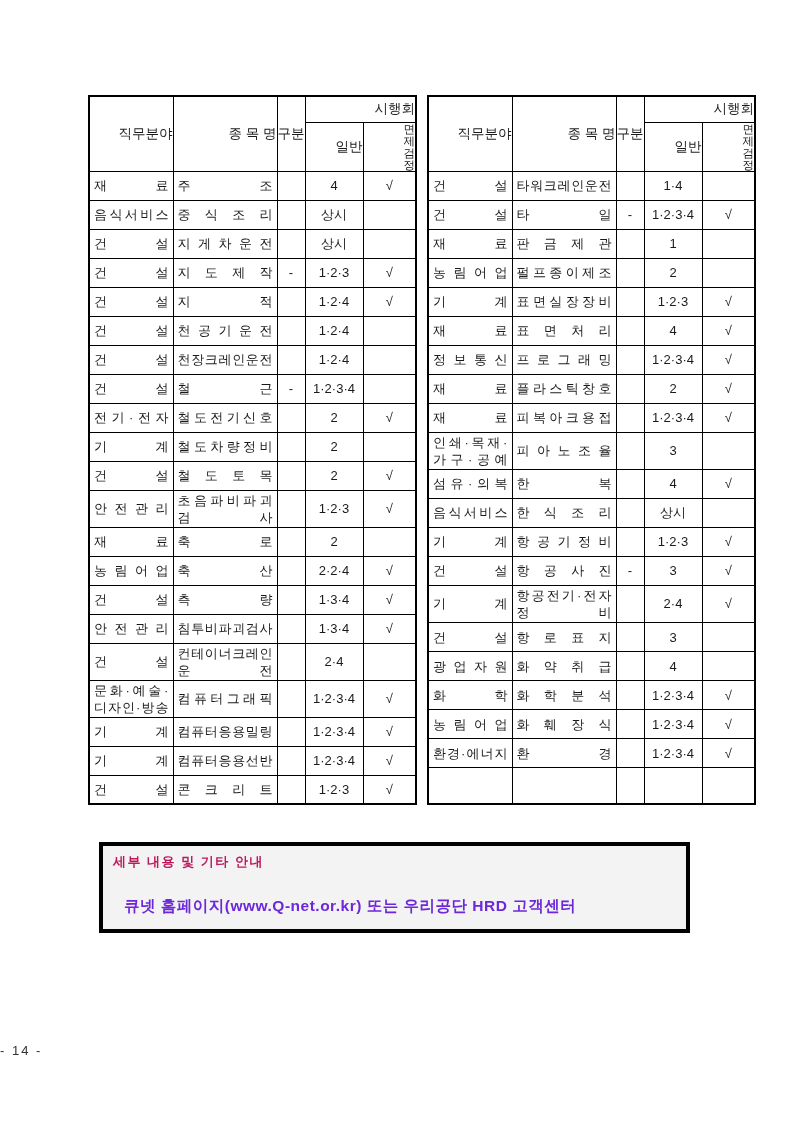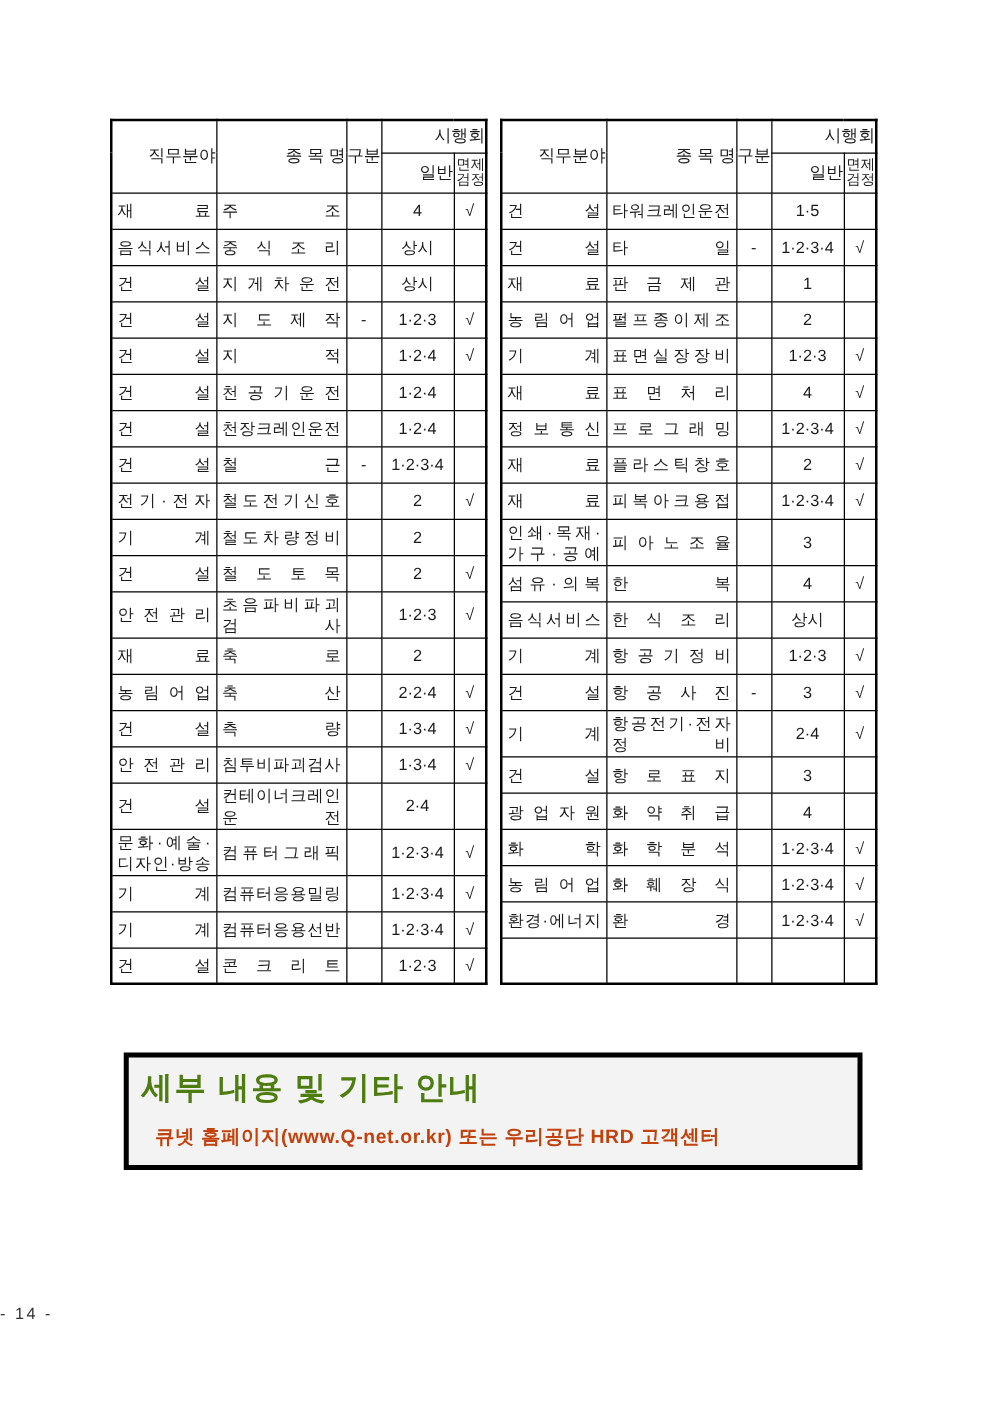--- a/index.html
+++ b/index.html
@@ -9,31 +9,31 @@
     overflow:hidden;
   }
   .tables-wrap{position:absolute;top:95px;left:88px;display:flex;gap:10px;}
   table.qtable{border-collapse:collapse;table-layout:fixed;background:#fff;border:2px solid #000;}
   .qtable th,.qtable td{border:1px solid #000;padding:0;font-weight:normal;font-size:13px;vertical-align:middle;overflow:hidden;}
   .qtable thead th{text-align:right;font-size:13.5px;}
   .qtable tr.hrow1{height:26px;}
   .qtable tr.hrow2{height:32px;}
   .qtable tbody tr{height:29px;}
   .qtable tbody tr.filler{height:36px;}
-  th.small div{font-size:11.5px;line-height:12px;}
+  th.small div{font-size:11.5px;line-height:12px;margin-left:40px;}
   td.dist-cell{padding:1px 4px;}
   .dist{display:flex;justify-content:space-between;line-height:17px;}
   td.center{text-align:center;}
   td.check{font-size:13px;color:#222;}
   .notice{
     position:absolute;left:99px;top:842px;width:591px;box-sizing:border-box;
     border:4px solid #000;background:#f3f3f3;padding:7px 12px 12px 10px;
   }
-  .notice-title{font-size:25px;font-weight:bold;letter-spacing:1.5px;color:#4d7c0f;}
-  .notice-line{font-size:15.5px;font-weight:bold;margin-top:13px;padding-left:11px;letter-spacing:0.5px;color:#c2410c;}
+  .notice-title{font-size:13px;font-weight:bold;letter-spacing:1.5px;color:#be185d;}
+  .notice-line{font-size:15.5px;font-weight:bold;margin-top:25px;padding-left:11px;letter-spacing:0.5px;color:#6d28d9;}
   .page-footer{
     position:absolute;top:1043px;left:0;width:100%;
     font-size:13px;color:#333;letter-spacing:2px;
   }
 </style>
 </head>
 <body>
 
 <div class="tables-wrap">
   <table class="qtable" id="left-table">
@@ -562,21 +562,21 @@
               <span>타</span>
               <span>워</span>
               <span>크</span>
               <span>레</span>
               <span>인</span>
               <span>운</span>
               <span>전</span>
             </div>
           </td>
           <td class="center"></td>
-          <td class="center">1·5</td>
+          <td class="center">1·4</td>
           <td class="center check"></td>
         </tr>
         <tr>
           <td class="dist-cell">
             <div class="dist">
               <span>건</span>
               <span>설</span>
             </div>
           </td>
           <td class="dist-cell">

